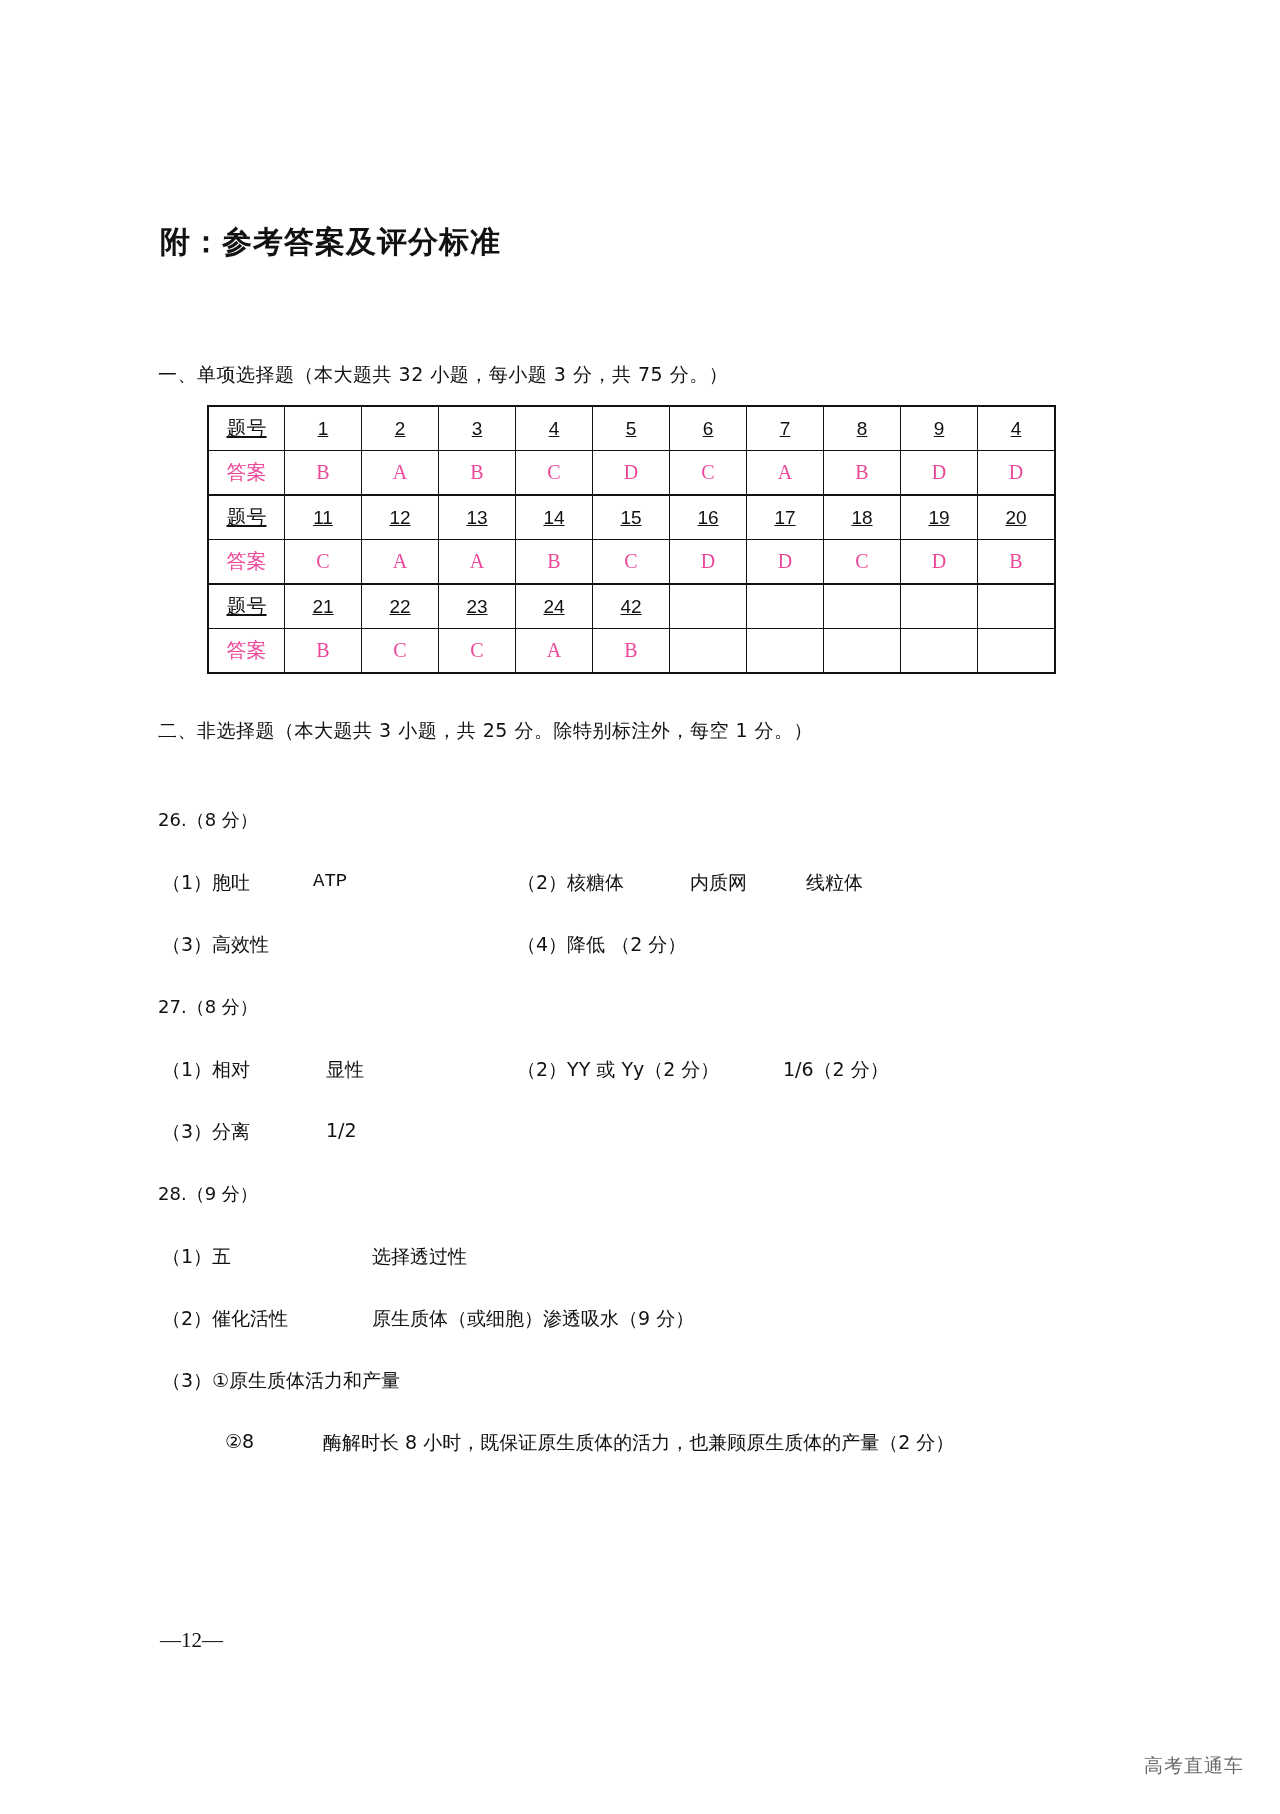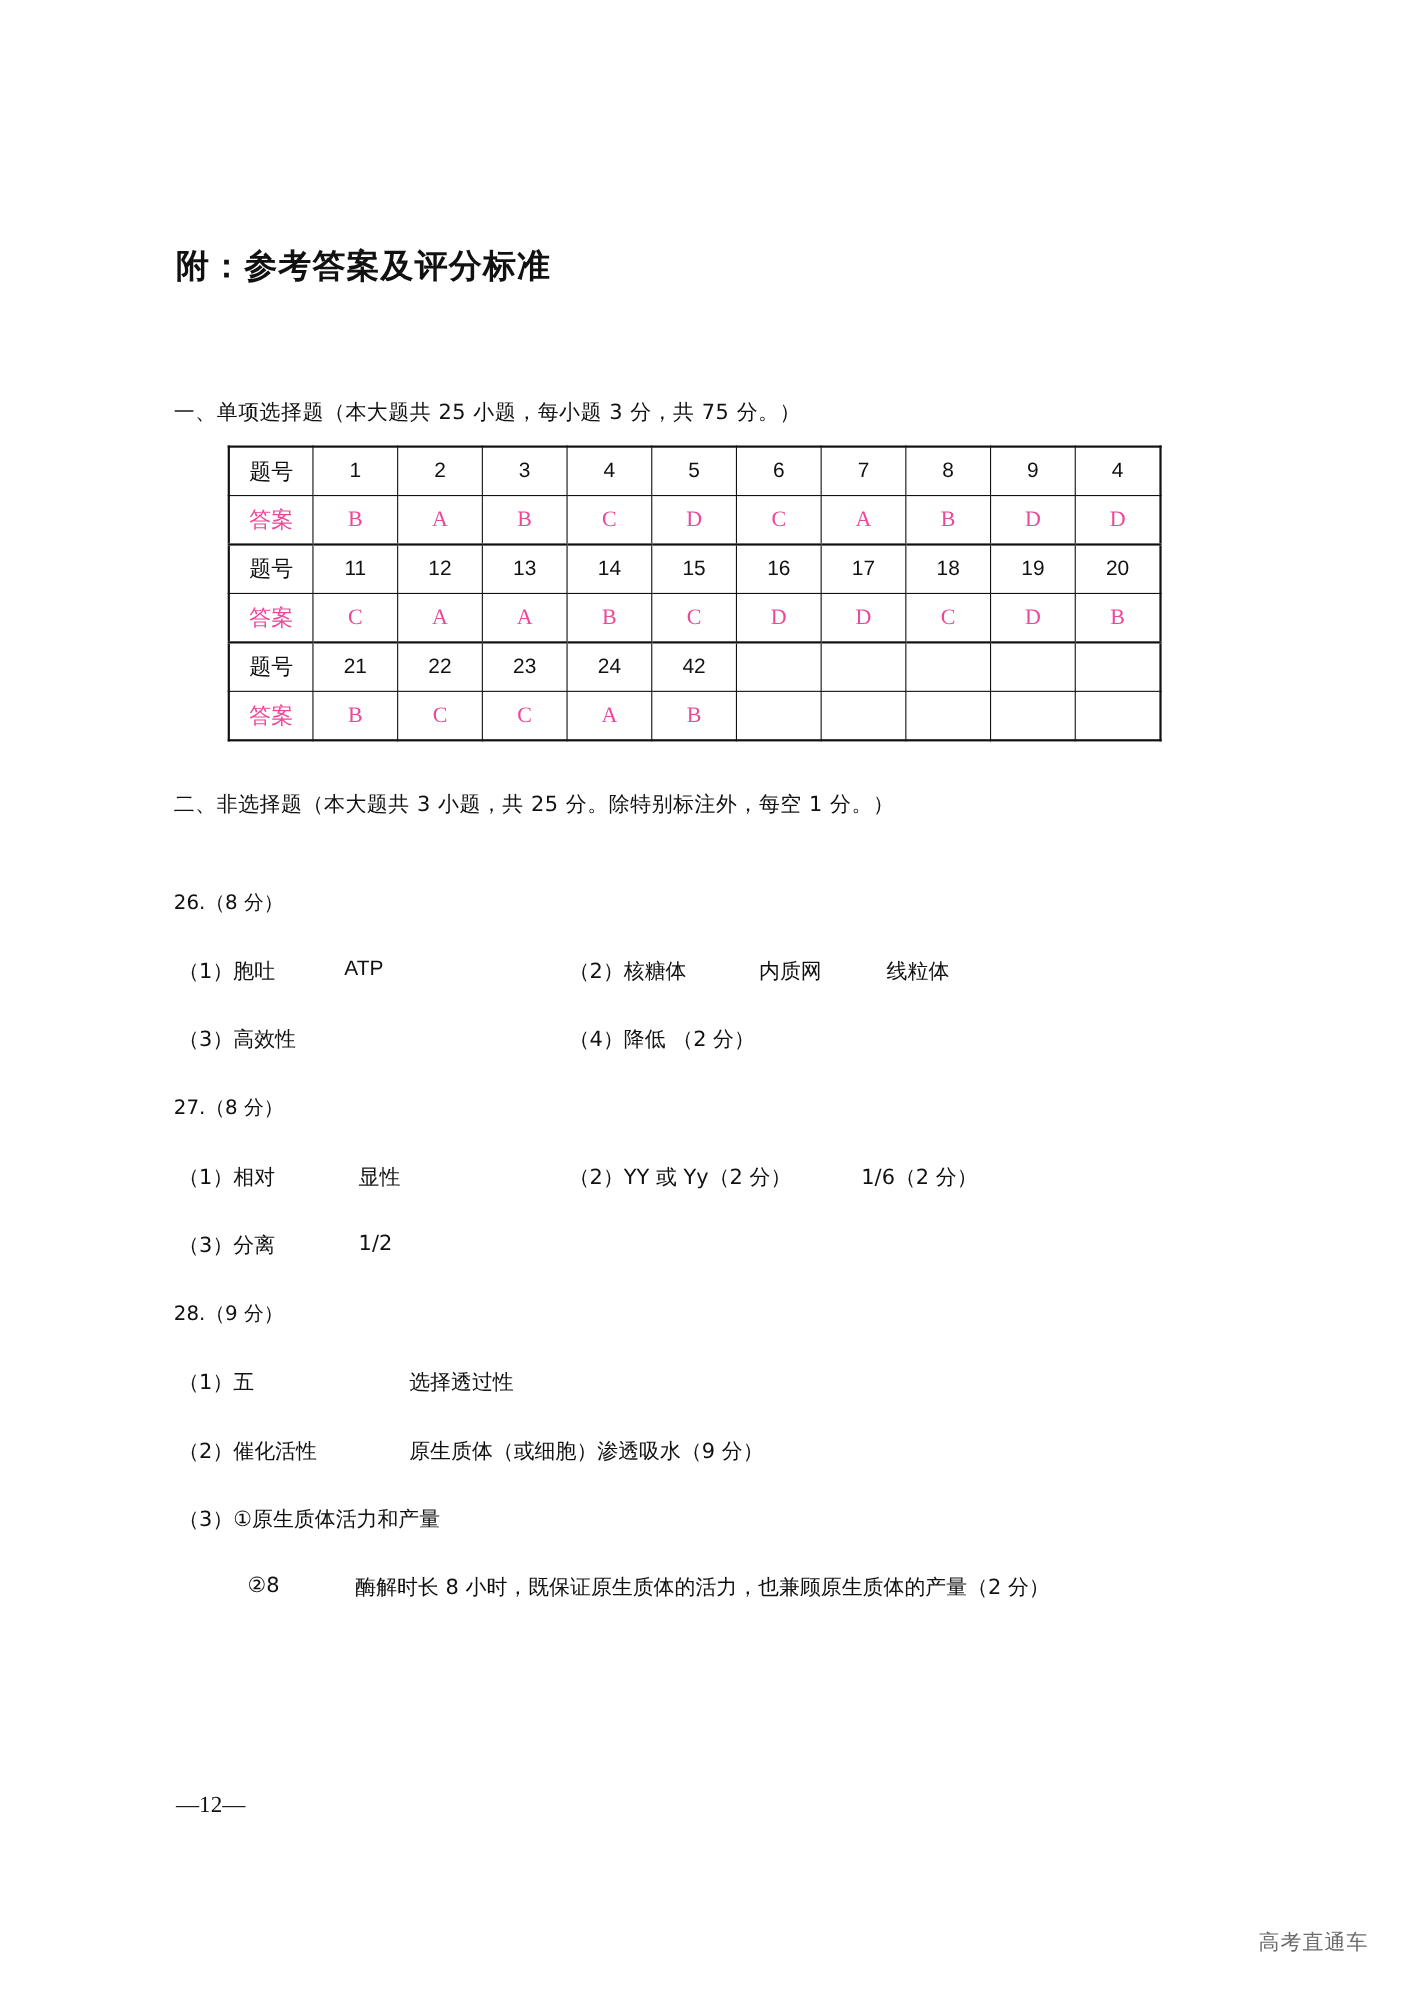--- a/index.html
+++ b/index.html
@@ -7,35 +7,35 @@
          font-family: "DejaVu Sans", "Liberation Sans", sans-serif; color: #111; }
   .abs { position: absolute; white-space: nowrap; }
   .title { left: 160px; top: 222px; font-size: 30px; font-weight: bold; letter-spacing: 1px; }
   .section { font-size: 19px; letter-spacing: 0.5px; }
   .sec1 { left: 158px; top: 362px; }
   .sec2 { left: 158px; top: 718px; }
   table.answers { position: absolute; left: 207px; top: 405px; border-collapse: collapse; }
   table.answers td { border: 1.5px solid #111; width: 76px; height: 43px; text-align: center;
                      font-size: 19px; padding: 0; }
   table.answers td.head { width: 75px; font-family: "DejaVu Serif", "Liberation Serif", serif; font-size: 20px; }
-  table.answers tr.qrow td { font-family: "Liberation Sans", sans-serif; }
+  table.answers tr.qrow td { font-family: "Liberation Sans", sans-serif; text-decoration: underline; }
   table.answers tr.arow td { font-family: "Liberation Serif", serif; font-size: 20px; color: #ec4899; }
   table.answers tr.group-start td { border-top: 2.5px solid #111; }
   table.answers { border: 2.5px solid #111; }
   .q { font-size: 18px; }
   .line { font-size: 19px; }
   .page-num { left: 160px; top: 1628px; font-family: "Liberation Serif", serif; font-size: 21px; }
   .watermark { left: 1144px; top: 1753px; font-size: 19px; color: #6b6b6b; letter-spacing: 1px; }
 </style>
 </head>
 <body>
 
 <div class="abs title">附：参考答案及评分标准</div>
 
-<div class="abs section sec1">一、单项选择题（本大题共 25 小题，每小题 3 分，共 75 分。）</div>
+<div class="abs section sec1">一、单项选择题（本大题共 32 小题，每小题 3 分，共 75 分。）</div>
 
 <table class="answers">
   <tbody>
       <tr class="qrow">
     <td class="head">题号</td>
     <td>1</td>
     <td>2</td>
     <td>3</td>
     <td>4</td>
     <td>5</td>
@@ -110,21 +110,21 @@
     <td></td>
     <td></td>
   </tr>
 </tbody>
   </table>
 
 <div class="abs section sec2">二、非选择题（本大题共 3 小题，共 25 分。除特别标注外，每空 1 分。）</div>
 
 <div class="abs q" style="left:158px; top:808px;">26.（8 分）</div>
 <div class="abs line" style="left:162px; top:870px;">（1）胞吐</div>
-<div class="abs line" style="left:313px; top:870px; font-family:Liberation Sans, sans-serif;">ATP</div>
+<div class="abs line" style="left:313px; top:870px; font-family:Liberation Mono, monospace;">ATP</div>
 <div class="abs line" style="left:517px; top:870px;">（2）核糖体</div>
 <div class="abs line" style="left:690px; top:870px;">内质网</div>
 <div class="abs line" style="left:806px; top:870px;">线粒体</div>
 <div class="abs line" style="left:162px; top:932px;">（3）高效性</div>
 <div class="abs line" style="left:517px; top:932px;">（4）降低 （2 分）</div>
 
 <div class="abs q" style="left:158px; top:995px;">27.（8 分）</div>
 <div class="abs line" style="left:162px; top:1057px;">（1）相对</div>
 <div class="abs line" style="left:326px; top:1057px;">显性</div>
 <div class="abs line" style="left:517px; top:1057px;">（2）YY 或 Yy（2 分）</div>

